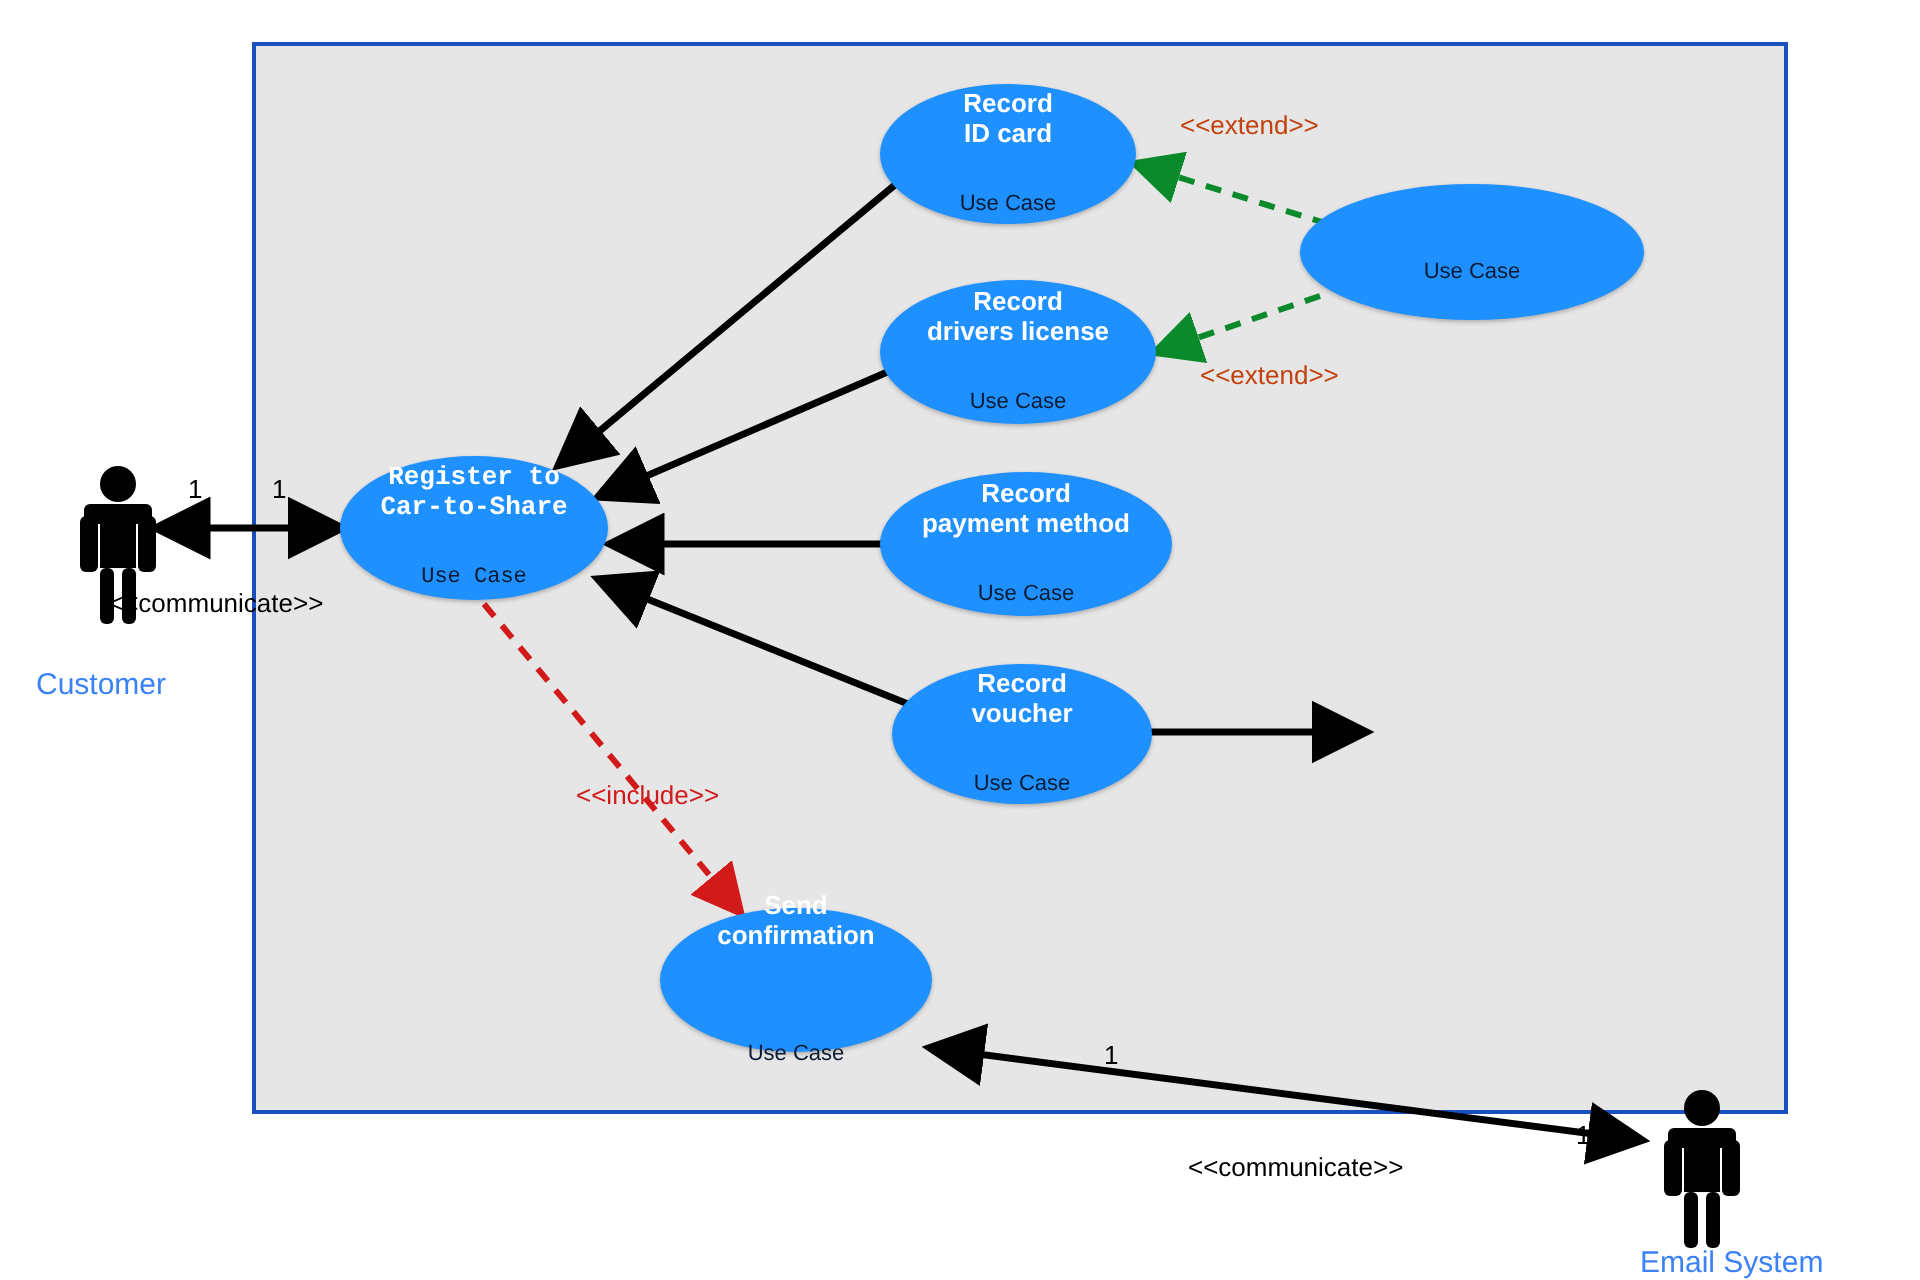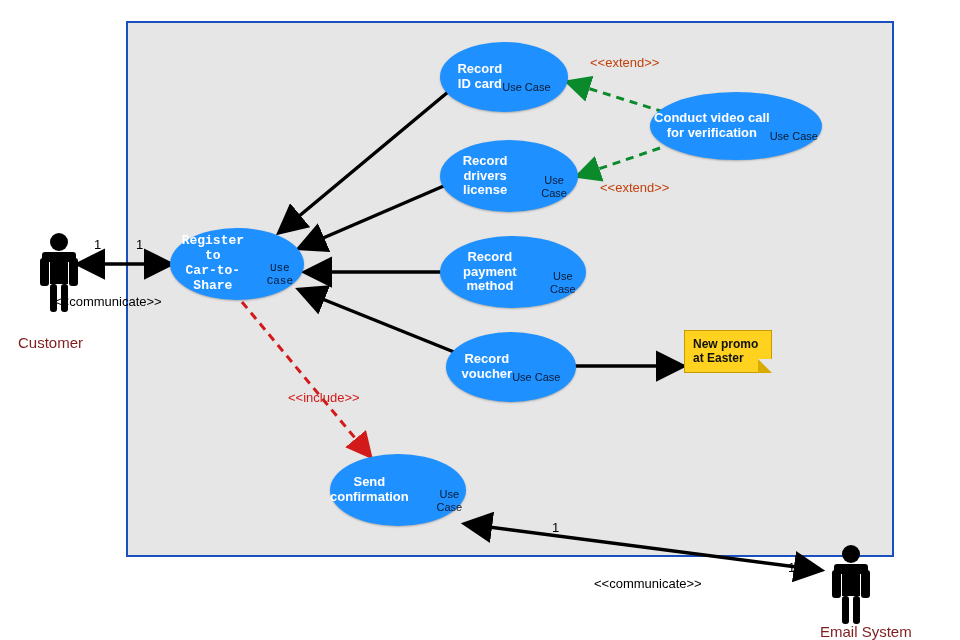--- a/index.html
+++ b/index.html
@@ -1,27 +1,27 @@
 <!DOCTYPE html>
 <html><head>
 <meta charset="utf-8">
 <style>
   html,body{margin:0;padding:0;width:960px;height:640px;font-family:Arial,Helvetica,sans-serif;background:#fff;overflow:hidden}
   .stage{position:relative;width:960px;height:640px}
   .boundary{position:absolute;border:2px solid #1a4fbf;background:#e6e6e6}
-  .uc{position:absolute;border-radius:50%;background:#1e90ff;display:flex;flex-direction:row;align-items:center;justify-content:center;text-align:center;color:#fff;font-weight:bold;font-size:13px;line-height:1.15;box-shadow:0 1px 2px rgba(0,0,0,.25)}
+  .uc{position:absolute;border-radius:50%;background:#1e90ff;display:flex;flex-direction:column;align-items:center;justify-content:center;text-align:center;color:#fff;font-weight:bold;font-size:13px;line-height:1.15;box-shadow:0 1px 2px rgba(0,0,0,.25)}
   .uc .sub{font-weight:normal;font-size:11px;color:#0a1a33;margin-top:21px}
   .note{position:absolute;background:#ffd21f;border:1px solid #c99a00;font-size:12px;font-weight:bold;color:#111;padding:6px 8px;line-height:1.2;width:70px}
   .note::after{content:"";position:absolute;right:-1px;bottom:-1px;width:0;height:0;border-left:14px solid #d7ab00;border-top:14px solid transparent}
   .note::before{content:"";position:absolute;right:-1px;bottom:-1px;width:14px;height:14px;background:#e6e6e6}
   .label{position:absolute;font-size:13px;color:#000}
   .green{color:#c2410c}
   .red{color:#d21a1a}
   svg{position:absolute;left:0;top:0;overflow:visible}
-  .actor-label{position:absolute;font-size:15px;color:#7f1d1d;text-align:left}
+  .actor-label{position:absolute;font-size:15px;color:#3b82f6;text-align:left}
 </style>
 </head>
 <body>
 
 <div class="stage">
   <div class="boundary" style="left: 126px; top: 21px; width: 764px; height: 532px;"></div>
 
   <svg id="svg" width="960" height="640">
     <defs>
       <marker id="ah-black" viewBox="0 0 12 12" refX="10" refY="6" markerWidth="9" markerHeight="9" orient="auto-start-reverse">
@@ -65,21 +65,20 @@
       <rect x="8" y="20" width="34" height="10" rx="3"></rect>
       <rect x="16" y="28" width="18" height="24"></rect>
       <rect x="6" y="26" width="9" height="28" rx="3"></rect>
       <rect x="35" y="26" width="9" height="28" rx="3"></rect>
       <rect x="16" y="52" width="7" height="28" rx="3"></rect>
       <rect x="27" y="52" width="7" height="28" rx="3"></rect>
     </g>
   </svg>
   <div class="actor-label" style="left: 800px; top: 623px; margin-left: 20px;">Email System</div>
 
-  <div class="note" style="left: 684px; top: 330px;">New promo at Easter</div>
 <div class="uc" style="left: 170px; top: 228px; width: 134px; height: 72px; font-family: Liberation Mono, monospace;">
       <div>Register to<br>Car-to-Share</div>
       <div class="sub">Use Case</div>
     </div>
     <div class="uc" style="left: 440px; top: 42px; width: 128px; height: 70px;">
       <div>Record<br>ID card</div>
       <div class="sub">Use Case</div>
     </div>
     <div class="uc" style="left: 440px; top: 140px; width: 138px; height: 72px;">
       <div>Record<br>drivers license</div>
@@ -91,21 +90,20 @@
     </div>
     <div class="uc" style="left: 446px; top: 332px; width: 130px; height: 70px;">
       <div>Record<br>voucher</div>
       <div class="sub">Use Case</div>
     </div>
     <div class="uc" style="left: 330px; top: 454px; width: 136px; height: 72px; gap: 24px;">
       <div>Send<br>confirmation</div>
       <div class="sub">Use Case</div>
     </div>
     <div class="uc" style="left: 650px; top: 92px; width: 172px; height: 68px;">
-      <div>Conduct video call<br>for verification</div>
       <div class="sub">Use Case</div>
     </div>
     <div class="label" style="left: 94px; top: 237px;">1</div>
     <div class="label" style="left: 136px; top: 237px;">1</div>
     <div class="label" style="left: 54px; top: 294px;">&lt;&lt;communicate&gt;&gt;</div>
     <div class="label red" style="left: 288px; top: 390px;">&lt;&lt;include&gt;&gt;</div>
     <div class="label green" style="left: 590px; top: 55px;">&lt;&lt;extend&gt;&gt;</div>
     <div class="label green" style="left: 600px; top: 180px;">&lt;&lt;extend&gt;&gt;</div>
     <div class="label" style="left: 594px; top: 576px;">&lt;&lt;communicate&gt;&gt;</div>
     <div class="label" style="left: 552px; top: 520px;">1</div>

